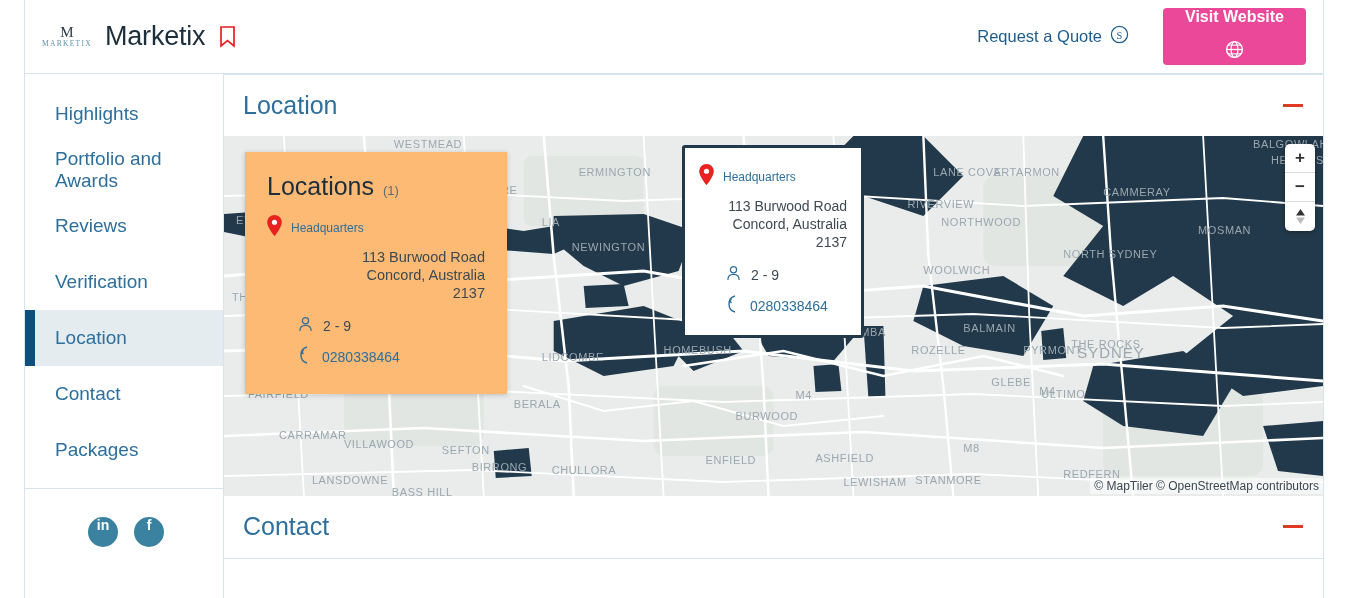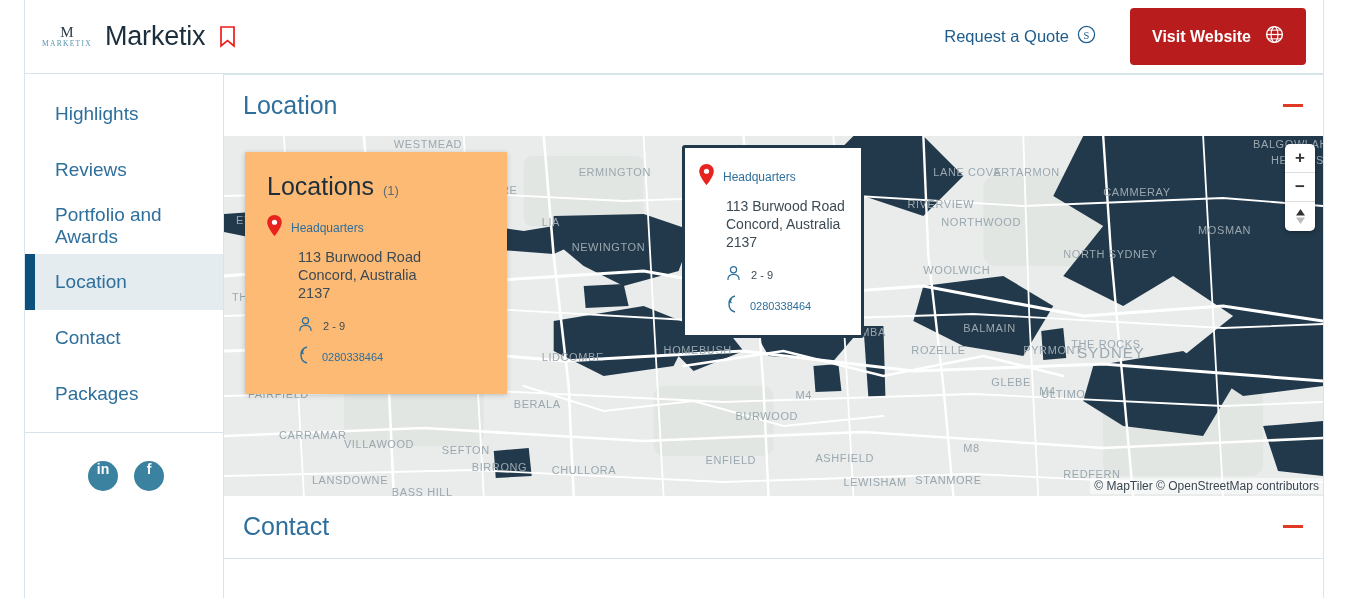--- a/index.html
+++ b/index.html
@@ -40,26 +40,26 @@
   .bookmark-ico { margin-left: 14px; display:flex; align-items:center; }
 
   .hdr-right { margin-left: auto; display: flex; align-items: center; padding-right: 17px; }
   .quote-btn {
     display:flex; align-items:center; gap: 8px;
     color: #1d5c8c; font-size: 16.5px; background:none; border:none;
     cursor:pointer; font-family:"Liberation Sans", sans-serif;
   }
   .visit-btn {
     margin-left: 34px;
-    background: #b91c1c; color: #fff;
+    background: #ec4899; color: #fff;
     font-size: 16px; font-weight: bold;
     border: none; border-radius: 4px;
     height: 57px; padding: 0 22px;
     display: flex; align-items: center; gap: 14px;
-    cursor: pointer; font-family:"Liberation Sans", sans-serif;
+    cursor: pointer; font-family:"Liberation Sans", sans-serif;flex-direction:column;
   }
 
   
   .body { display: flex; height: 524px; }
 
   
   .sidebar {
     width: 199px; flex: 0 0 199px;
     border-right: 1px solid #d6e4ec;
     background: #fff; position: relative;
@@ -101,20 +101,21 @@
   }
   .section-top { border-top: 1px solid #d6e4ec; }
 
   
   .map {
     position: relative;
     height: 360px;
     margin: 0 0 0 0;
     background: #e9eceb;
     overflow: hidden;
+    text-align: right;
   }
   .map-svg { position:absolute; inset:0; width:100%; height:100%; display:block; }
   .map-label {
     font-family: "Liberation Sans", sans-serif;
     fill: #9aa7ae; font-size: 11px; letter-spacing: 0.6px;
   }
   .map-label.big { font-size: 15px; letter-spacing: 1px; }
 
   
   .loc-card {
@@ -124,21 +125,21 @@
     padding: 20px 22px 26px 22px;
   }
   .loc-title-row { display:flex; align-items:baseline; gap: 9px; }
   .loc-title { font-size: 25px; color:#1c2e3c; font-weight:400; }
   .loc-count { font-size: 13px; color:#5d6b74; }
   .hq-row { display:flex; align-items:center; gap: 9px; margin-top: 14px; }
   .hq-name { color:#2e6f9c; font-size: 12px; }
   .addr { margin: 8px 0 0 31px; color:#3d4a53; font-size: 14.5px; line-height: 18px; }
   .meta-row { display:flex; align-items:center; gap: 10px; margin: 14px 0 0 31px; }
   .meta-row.phone { margin-top: 10px; }
-  .meta-txt { color:#3d4a53; font-size: 11px; }
+  .meta-txt { color:#3d4a53; font-size: 14px; }
   .meta-txt.link { color:#2e6f9c; }
 
   
   .popup {
     position: absolute; left: 458px; top: 9px;
     width: 182px; background:#fff;
     border: 3px solid #22394b; border-radius: 3px;
     padding: 16px 14px 18px 14px;
   }
   .popup .hq-row { margin-top:0; }
@@ -208,24 +209,27 @@
     </div>
 
     <div class="body">
 
       <div class="sidebar">
         <div class="nav">
           <div class="nav-item">
             <span>Highlights</span>
           </div>
           <div class="nav-item">
+            <span>Portfolio and Awards</span>
+          </div>
+          <div class="nav-item">
             <span>Reviews</span>
           </div>
           <div class="nav-item">
-            <span>Portfolio and Awards</span>
+            <span>Verification</span>
           </div>
           <div class="nav-item active">
             <span>Location</span>
           </div>
           <div class="nav-item">
             <span>Contact</span>
           </div>
           <div class="nav-item">
             <span>Packages</span>
           </div>

